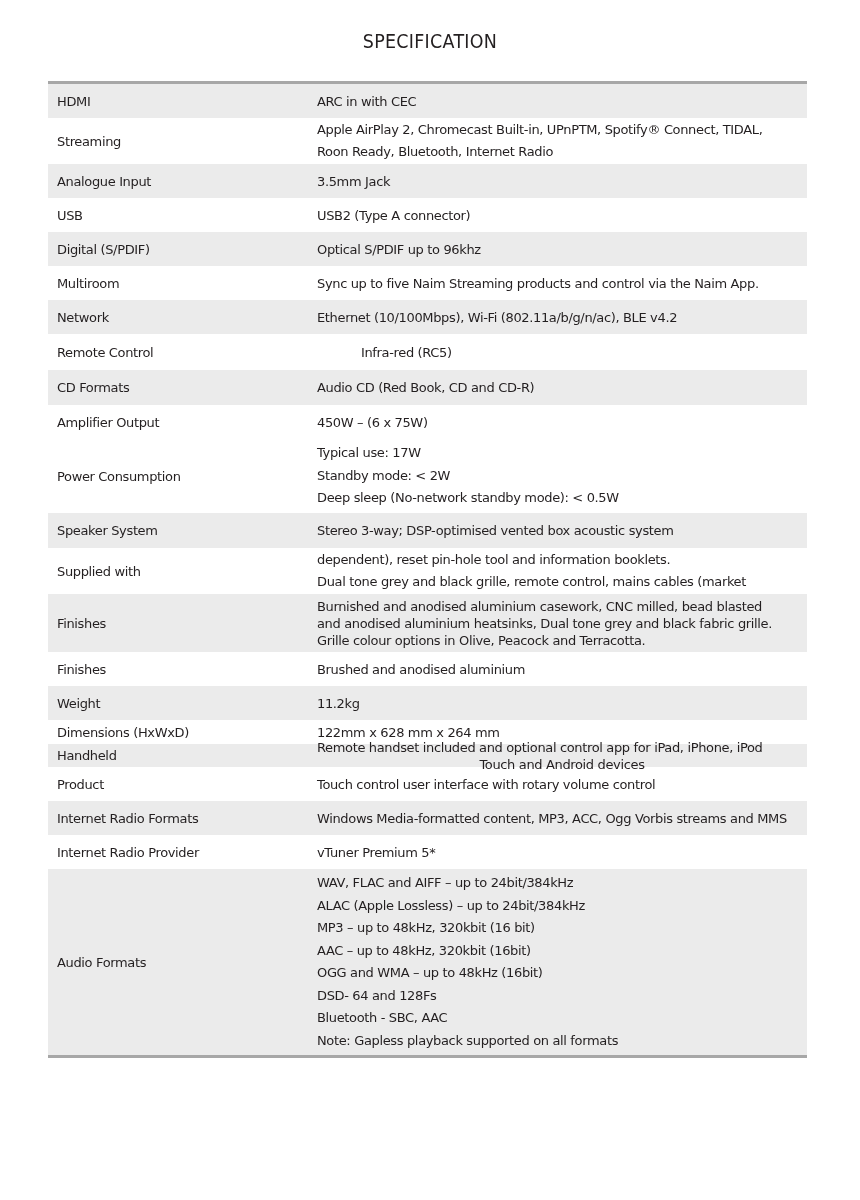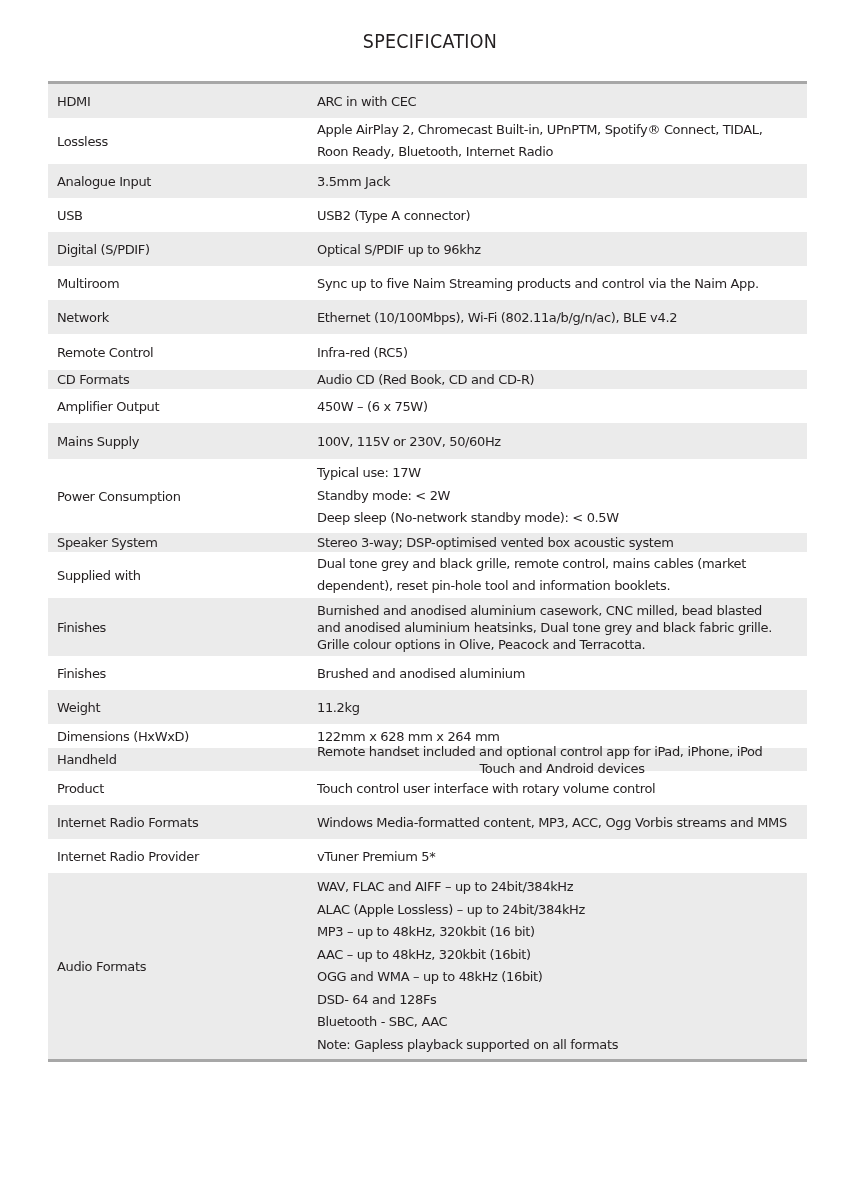--- a/index.html
+++ b/index.html
@@ -54,43 +54,43 @@
     }
     .value {
       flex: 1 1 auto;
       box-sizing: border-box;
     }
     .value .line { display: block; }
     .value.spaced .line { line-height: 22.5px; }
     .value.justify { text-align: justify; }
     .label span, .value span { letter-spacing: -0.35px; }
     .r-h34 { height: 34px; }
-    .r-h35 { height: 19px; }
-    .r-h36 { height: 36px; }
+    .r-h35 { height: 35px; }
+    .r-h36 { height: 36px; gap: 44px; }
     .r-h46 { height: 46px; }
     .r-h58 { height: 58px; }
     .r-h74 { height: 74px; }
     .r-h186 { height: 186px; }
   </style>
 </head>
 <body>
 
 <h1 class="page-title">SPECIFICATION</h1>
 
 <div class="spec-table">
 
   <div class="row shaded r-h34">
     <div class="label"><span>HDMI</span></div>
     <div class="value">
         <span class="line">ARC in with CEC</span>
       </div>
   </div>
 
   <div class="row plain r-h46">
-    <div class="label"><span>Lossless</span></div>
+    <div class="label"><span>Streaming</span></div>
     <div class="value spaced justify">
       <span class="line">Apple AirPlay 2, Chromecast Built-in, UPnPTM, Spotify® Connect, TIDAL,</span>
       <span class="line">Roon Ready, Bluetooth, Internet Radio</span>
     </div>
   </div>
 
   <div class="row shaded r-h34">
     <div class="label"><span>Analogue Input</span></div>
     <div class="value">
         <span class="line">3.5mm Jack</span>
@@ -139,48 +139,42 @@
       </div>
   </div>
 
   <div class="row plain r-h34">
     <div class="label"><span>Amplifier Output</span></div>
     <div class="value">
         <span class="line">450W – (6 x 75W)</span>
       </div>
   </div>
 
-  <div class="row shaded r-h36">
-    <div class="label"><span>Mains Supply</span></div>
-    <div class="value">
-        <span class="line">100V, 115V or 230V, 50/60Hz</span>
-      </div>
-  </div>
 
   <div class="row plain r-h74">
     <div class="label"><span>Power Consumption</span></div>
     <div class="value spaced">
       <span class="line">Typical use: 17W</span>
       <span class="line">Standby mode: &lt; 2W</span>
       <span class="line">Deep sleep (No-network standby mode): &lt; 0.5W</span>
     </div>
   </div>
 
   <div class="row shaded r-h35">
     <div class="label"><span>Speaker System</span></div>
     <div class="value">
         <span class="line">Stereo 3-way; DSP-optimised vented box acoustic system</span>
       </div>
   </div>
 
   <div class="row plain r-h46">
     <div class="label"><span>Supplied with</span></div>
     <div class="value spaced justify">
+      <span class="line">dependent), reset pin-hole tool and information booklets.</span>
       <span class="line">Dual tone grey and black grille, remote control, mains cables (market</span>
-      <span class="line">dependent), reset pin-hole tool and information booklets.</span>
     </div>
   </div>
 
   <div class="row shaded r-h58">
     <div class="label"><span>Finishes</span></div>
     <div class="value justify">
       <span class="line">Burnished and anodised aluminium casework, CNC milled, bead blasted</span>
       <span class="line">and anodised aluminium heatsinks, Dual tone grey and black fabric grille.</span>
       <span class="line">Grille colour options in Olive, Peacock and Terracotta.</span>
     </div>

